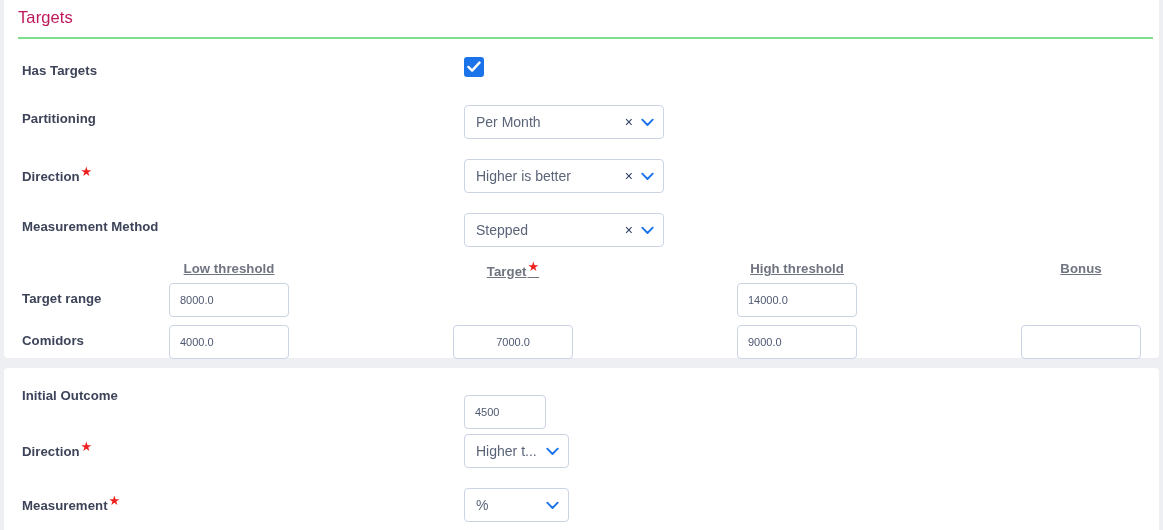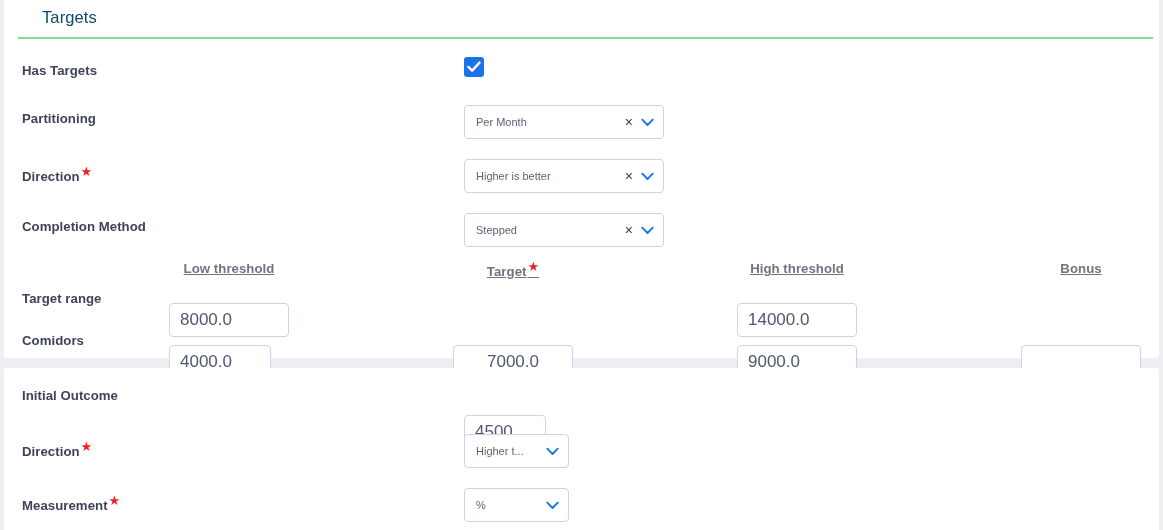--- a/index.html
+++ b/index.html
@@ -48,23 +48,22 @@
     top: 0;
     width: 100%;
     height: 38px;
   }
   .section-title {
     position: absolute;
     left: 14px;
     top: 8px;
     font-size: 16.5px;
     font-weight: 400;
-    color: #0c4a6e;
+    color: #be185d;
     letter-spacing: 0.1px;
-    margin-left: 24px;
   }
   .green-rule {
     position: absolute;
     left: 14px;
     top: 37px;
     width: 1135px;
     height: 2px;
     background: #7ee08c;
   }
 
@@ -114,43 +113,42 @@
 
   
   .tinput {
     position: absolute;
     box-sizing: border-box;
     height: 34px;
     background: #ffffff;
     border: 1px solid #ccd4e4;
     border-radius: 4px;
     font-family: "Liberation Sans", sans-serif;
-    font-size: 17px;
+    font-size: 11px;
     color: #4d5871;
     padding: 0 10px;
     outline: none;
-    margin-top: 20px;
   }
   .tinput::placeholder { color: #b9c0cf; }
 
   
   .sel {
     position: absolute;
     box-sizing: border-box;
     height: 34px;
     background: #ffffff;
     border: 1px solid #ccd4e4;
     border-radius: 4px;
     cursor: pointer;
     display: flex;
     align-items: center;
   }
   .sel-value {
     flex: 1 1 auto;
-    font-size: 11px;
+    font-size: 14px;
     color: #5a6478;
     padding-left: 11px;
     white-space: nowrap;
     overflow: hidden;
   }
   .sel-clear {
     flex: 0 0 auto;
     font-size: 14px;
     color: #2c3e63;
     padding: 0 4px;
@@ -208,21 +206,21 @@
       <span class="sel-value">Higher is better</span>
       <span class="sel-clear">×</span>
       <span class="sel-chev">
         <svg width="13" height="9" viewBox="0 0 13 9">
           <path d="M1.3 1.7 L6.5 7 L11.7 1.7" stroke="#1a73e8" stroke-width="1.9" fill="none" stroke-linecap="round" stroke-linejoin="round"></path>
         </svg>
       </span>
     </div>
 
     <div class="field-label" style="left:18px; top:219px;">
-      <span>Completion Method</span>
+      <span>Measurement Method</span>
     </div>
     <div class="sel" style="left:460px; top:213px; width:200px;">
       <span class="sel-value">Stepped</span>
       <span class="sel-clear">×</span>
       <span class="sel-chev">
         <svg width="13" height="9" viewBox="0 0 13 9">
           <path d="M1.3 1.7 L6.5 7 L11.7 1.7" stroke="#1a73e8" stroke-width="1.9" fill="none" stroke-linecap="round" stroke-linejoin="round"></path>
         </svg>
       </span>
     </div>
@@ -242,21 +240,21 @@
 
     <div class="field-label" style="left:18px; top:291px;">
       <span>Target range</span>
     </div>
     <input class="tinput" style="left: 165px; top: 283px; width: 120px;" type="text" value="8000.0">
     <input class="tinput" style="left: 733px; top: 283px; width: 120px;" type="text" value="14000.0">
 
     <div class="field-label" style="left:18px; top:333px;">
       <span>Comidors</span>
     </div>
-    <input class="tinput" style="left: 165px; top: 325px; width: 102px;" type="text" value="4000.0">
+    <input class="tinput" style="left: 165px; top: 325px; width: 120px;" type="text" value="4000.0">
     <input class="tinput" style="left: 449px; top: 325px; width: 120px; text-align: center;" type="text" value="7000.0">
     <input class="tinput" style="left: 733px; top: 325px; width: 120px;" type="text" value="9000.0">
     <input class="tinput" style="left: 1017px; top: 325px; width: 120px;" type="text" value="">
   </div>
 
   <div class="panel panel-outcome">
 
     <div class="field-label" style="left:18px; top:20px;">
       <span>Initial Outcome</span>
     </div>

